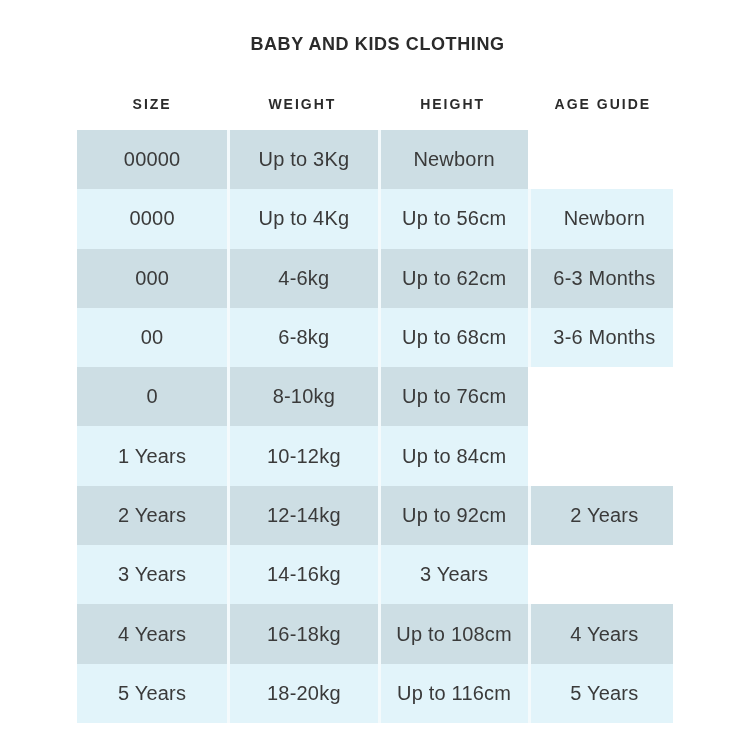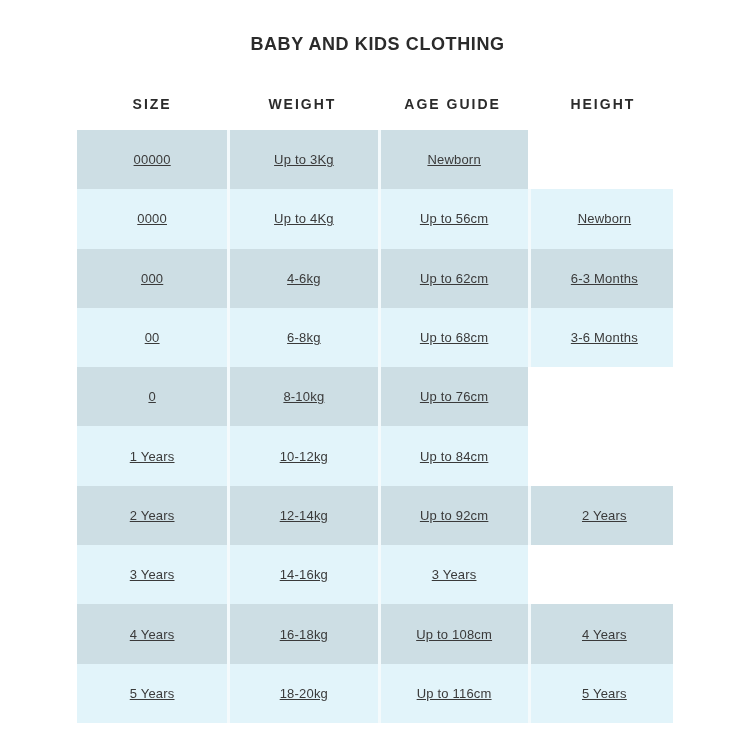--- a/index.html
+++ b/index.html
@@ -59,39 +59,38 @@
     display: grid;
     grid-template-columns: repeat(4, 1fr);
     height: 59.3px;
   }
   .t-row.dark  .t-cell { background: var(--row-dark); }
   .t-row.light .t-cell { background: var(--row-light); }
   .t-cell {
     display: flex;
     align-items: center;
     justify-content: center;
-    font-size: 13px;
+    font-size: 20px;
     letter-spacing: 0.2px;
     color: var(--ink);
-    text-decoration: underline;
   }
   .t-cell + .t-cell { border-left: 3px solid var(--divider); }
 </style>
 </head>
 <body>
 
 <div class="page">
 
   <div class="chart-title">BABY AND KIDS CLOTHING</div>
 
   <div class="table-header-row">
     <div class="th-cell">SIZE</div>
     <div class="th-cell">WEIGHT</div>
+    <div class="th-cell">HEIGHT</div>
     <div class="th-cell">AGE GUIDE</div>
-    <div class="th-cell">HEIGHT</div>
   </div>
 
   <div class="table-body">
       <div class="t-row dark">
         <div class="t-cell">00000</div>
         <div class="t-cell">Up to 3Kg</div>
         <div class="t-cell">Newborn</div>
       </div>
       <div class="t-row light">
         <div class="t-cell">0000</div>

